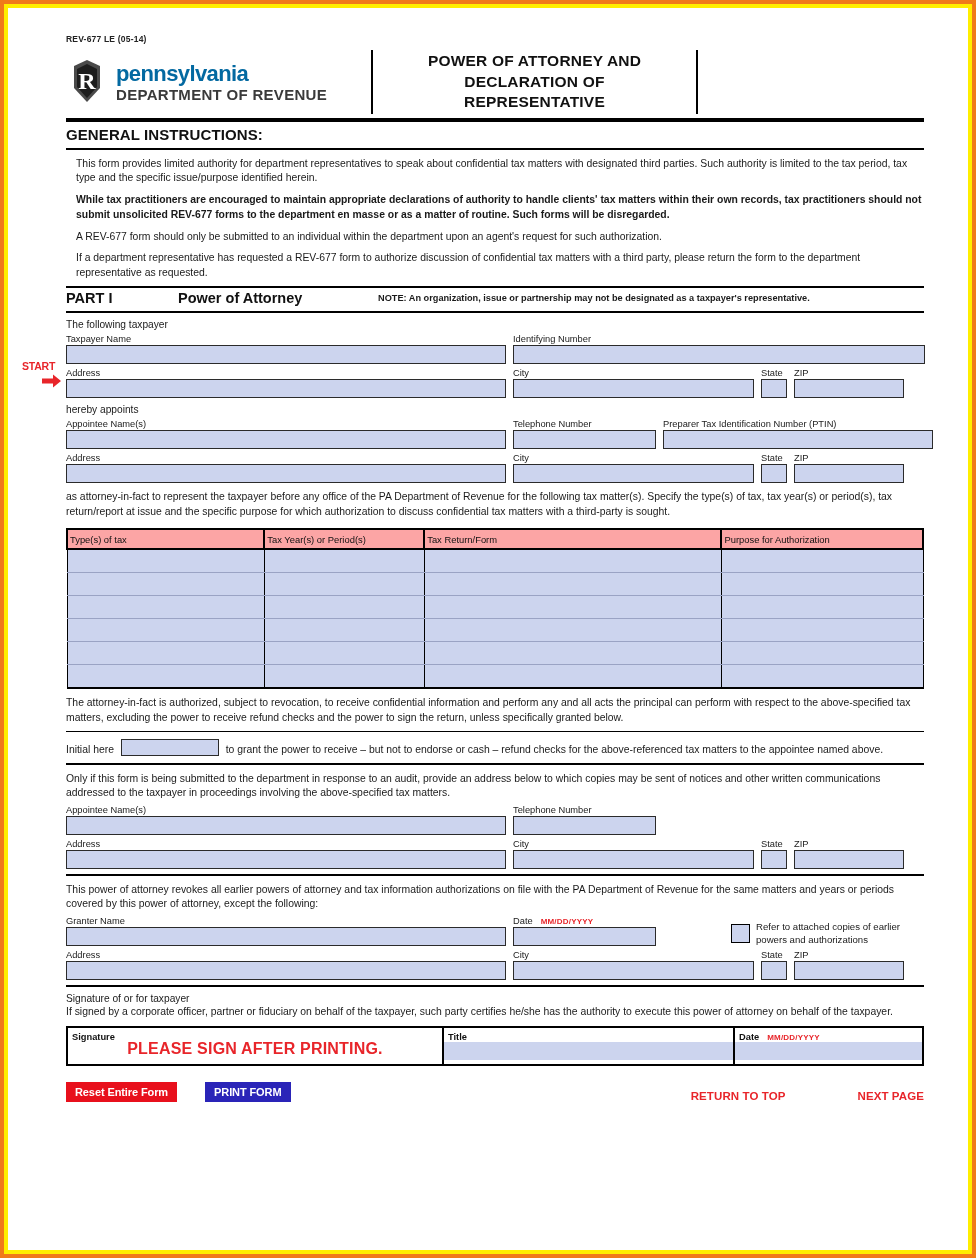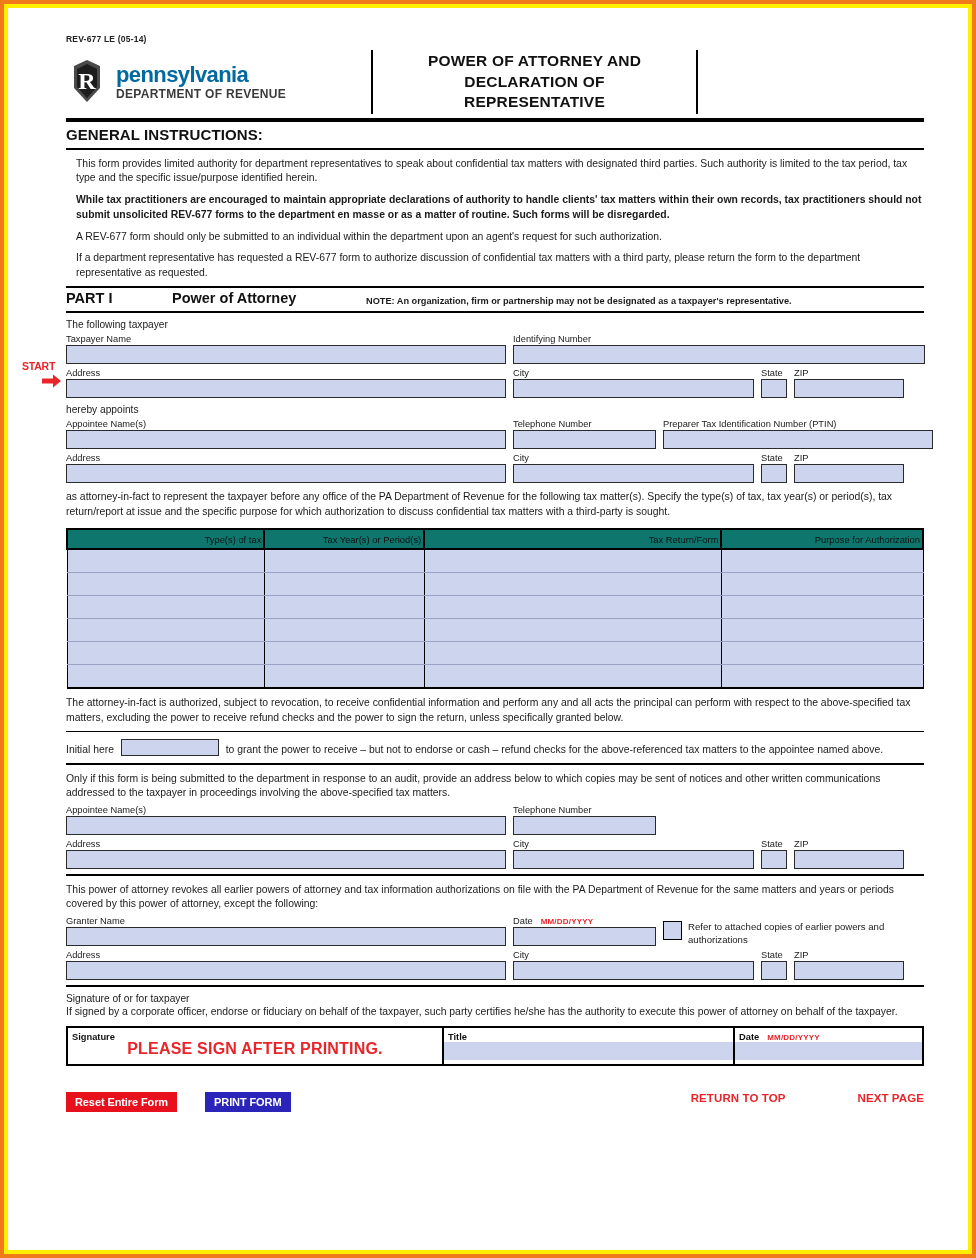--- a/index.html
+++ b/index.html
@@ -67,21 +67,21 @@
   }
   .keystone svg { display: block; }
   .logo-text { line-height: 1; }
   .logo-word {
     font-size: 22px;
     font-weight: bold;
     color: #0369a1;
     letter-spacing: -0.6px;
   }
   .logo-sub {
-    font-size: 12px;
+    font-size: 15px;
     font-weight: bold;
     color: #3a3a3a;
     letter-spacing: 0.3px;
     margin-top: 2px;
   }
   .title-cell {
     flex: 0 0 323px;
     border-left: 2px solid #000;
     border-right: 2px solid #000;
     display: flex;
@@ -132,22 +132,22 @@
     color: #1a1a1a;
     line-height: 1.42;
     margin: 7px 0 0 0;
   }
   .para.indent { padding-left: 10px; }
   .para.bold { font-weight: bold; }
 
   
   .part-row {
     display: flex;
-    align-items: flex-end;
-    gap: 4px;
+    align-items: center;
+    gap: 10px;
     margin-top: 2px;
   }
   .part-label {
     font-size: 14.5px;
     font-weight: bold;
     color: #111;
     width: 92px;
   }
   .part-name {
     font-size: 14.5px;
@@ -219,26 +219,26 @@
 
   
   .tax-table {
     width: 100%;
     border-collapse: collapse;
     margin-top: 9px;
     table-layout: fixed;
   }
   .tax-table th {
     border: 2px solid #000;
-    background: #0f766e;
+    background: #fca5a5;
     font-size: 9.4px;
     font-weight: normal;
     color: #111;
     height: 16px;
-    text-align: right;
+    text-align: left;
     padding: 1px 2px;
   }
   .tax-table td {
     border-left: 1.6px solid #000;
     border-right: 1.6px solid #000;
     border-top: 1px solid #9aa3c4;
     border-bottom: 1px solid #9aa3c4;
     background: #ccd4ee;
     height: 20px;
   }
@@ -317,22 +317,22 @@
   }
   .sig-fill {
     background: #ccd4ee;
     height: 18px;
     margin: 0;
   }
 
   
   .footer {
     display: flex;
-    align-items: flex-start;
-    margin-top: 26px;
+    align-items: flex-end;
+    margin-top: 16px;
     padding-left: 46px;
     padding-right: 32px;
   }
   .btn {
     font-size: 11px;
     font-weight: bold;
     color: #ffffff;
     padding: 4px 9px;
     letter-spacing: -0.1px;
     cursor: pointer;
@@ -395,21 +395,21 @@
     <div class="para indent">A REV-677 form should only be submitted to an individual within the department upon an agent's request for such authorization.</div>
     <div class="para indent">If a department representative has requested a REV-677 form to authorize discussion of confidential tax matters with a third party, please return the form to the department representative as requested.</div>
   </div>
 
   <div class="rule-med"></div>
 
   <div class="body-area">
     <div class="part-row">
       <div class="part-label">PART I</div>
       <div class="part-name">Power of Attorney</div>
-      <div class="part-note">NOTE: An organization, firm or partnership may not be designated as a taxpayer's representative.</div>
+      <div class="part-note">NOTE: An organization, issue or partnership may not be designated as a taxpayer's representative.</div>
     </div>
   </div>
   <div class="rule-thin"></div>
 
   <div class="body-area">
     <div class="small-line">The following taxpayer</div>
 
     <div class="fieldrow">
       <div class="fld">
         <div class="fld-label">Taxpayer Name</div>
@@ -585,21 +585,21 @@
       <div class="fld">
         <div class="fld-label">Granter Name</div>
         <div class="fld-box w-name"></div>
       </div>
       <div class="fld">
         <div class="fld-label">
           <span>Date</span><span class="date-red">MM/DD/YYYY</span>
         </div>
         <div class="fld-box w-phone"></div>
       </div>
-      <div class="fld" style="flex-direction:row; ">
+      <div class="fld" style="flex-direction:row; align-items:center; margin-left:68px;">
         <div class="checkbox"></div>
         <div class="check-label">Refer to attached copies of earlier powers and authorizations</div>
       </div>
     </div>
 
     <div class="fieldrow">
       <div class="fld">
         <div class="fld-label">Address</div>
         <div class="fld-box w-addr"></div>
       </div>
@@ -615,21 +615,21 @@
         <div class="fld-label">ZIP</div>
         <div class="fld-box w-zip"></div>
       </div>
     </div>
   </div>
 
   <div class="rule-thin"></div>
 
   <div class="body-area">
     <div class="small-line">Signature of or for taxpayer</div>
-    <div class="para" style="margin-top:1px;">If signed by a corporate officer, endorse or fiduciary on behalf of the taxpayer, such party certifies he/she has the authority to execute this power of attorney on behalf of the taxpayer.</div>
+    <div class="para" style="margin-top:1px;">If signed by a corporate officer, partner or fiduciary on behalf of the taxpayer, such party certifies he/she has the authority to execute this power of attorney on behalf of the taxpayer.</div>
 
     <table class="sig-table">
       <tbody>
               <tr>
         <td style="width:44%;">
           <div class="sig-tag">Signature</div>
           <div class="sig-plea">PLEASE SIGN AFTER PRINTING.</div>
         </td>
         <td style="width:34%;">
           <div class="sig-tag">Title</div>

